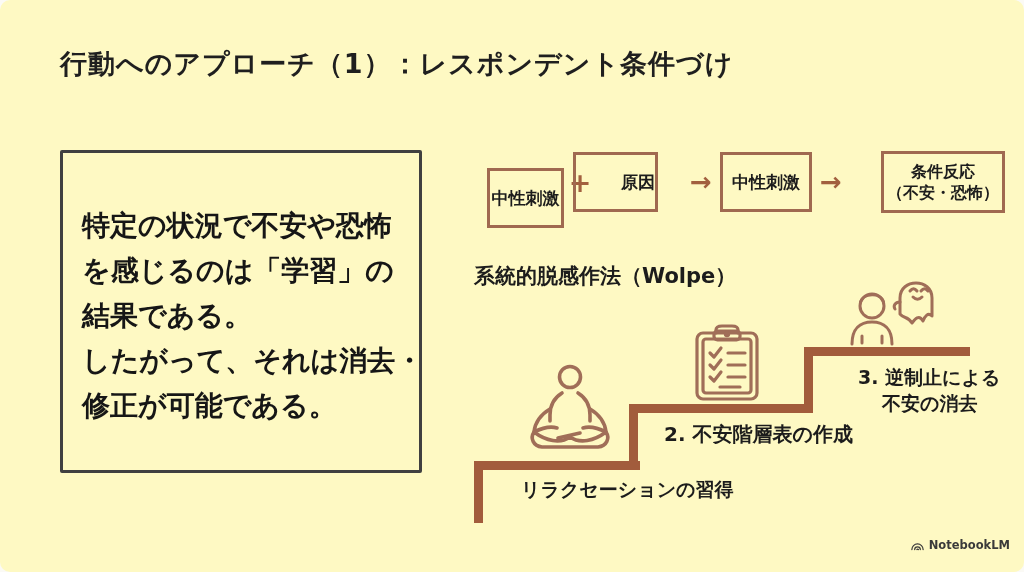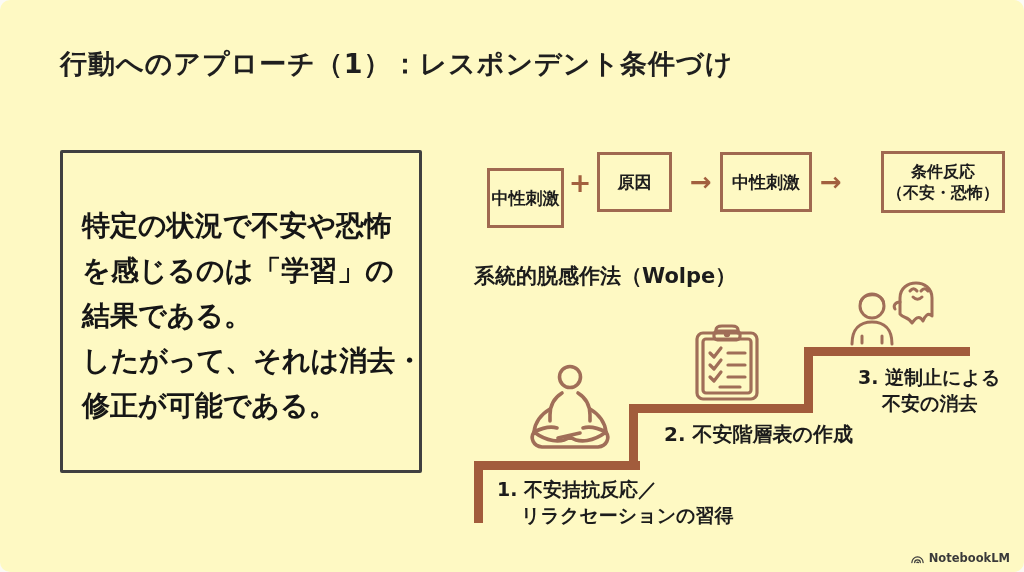--- a/index.html
+++ b/index.html
@@ -50,21 +50,21 @@
   .stair { position: absolute; background: #a25c3c; }
   .step-label {
     position: absolute; font-weight: 800; color: #1c1c1c;
     font-size: 19px; line-height: 26px; white-space: nowrap;
   }
   .icon-svg { position: absolute; }
   .icon-svg path, .icon-svg circle, .icon-svg rect, .icon-svg line {
     fill: none; stroke: #a06e58; stroke-linecap: round; stroke-linejoin: round;
   }
   .footer {
-    position: absolute; right: 14px; bottom: 7px;
+    position: absolute; right: 14px; bottom: 20px;
     display: flex; align-items: center; gap: 4px;
     color: #3a3a3a; font-size: 11.5px; font-weight: 700;
   }
   .footer svg path { fill: none; stroke: #3a3a3a; stroke-width: 2; stroke-linecap: round; }
 </style>
 </head>
 <body>
 
 <div class="slide">
 
@@ -79,21 +79,21 @@
       <div>修正が可能である。</div>
     </div>
   </div>
 
   <div class="flow-box" style="left:487px; width:77px;margin-top:16px;">
     <span>中性刺激</span>
   </div>
   <div class="flow-op" style="left:563px; width:34px; font-size:27px;">
     <span>+</span>
   </div>
-  <div class="flow-box" style="left:597px; width:75px;">
+  <div class="flow-box" style="left:573px; width:85px;justify-content:flex-end;">
     <span>原因</span>
   </div>
   <div class="flow-op" style="left:682px; width:38px; font-size:26px;">
     <span>→</span>
   </div>
   <div class="flow-box" style="left:720px; width:92px;">
     <span>中性刺激</span>
   </div>
   <div class="flow-op" style="left:812px; width:38px; font-size:26px;">
     <span>→</span>
@@ -152,21 +152,20 @@
       <line x1="36" y1="68" x2="36" y2="75"></line>
       <path d="M54 30 C54 10 86 10 86 30 L86 48 C82 44 79 48 77 53 C73 46 69 51 66 55 C62 48 58 51 54 46 Z"></path>
       <path d="M64 23 q3.5 -4.5 7 0"></path>
       <path d="M75 23 q3.5 -4.5 7 0"></path>
       <path d="M67 29 q4.5 4.5 9 0"></path>
       <path d="M54 34 C49 34 47 38 49 41"></path>
     </g>
   </svg>
 
   <div class="step-label" style="left:497px; top:476px;">
-    <div>1. 不安拮抗反応／</div>
     <div style="padding-left:24px;">リラクセーションの習得</div>
   </div>
   <div class="step-label" style="left:664px; top:421px; font-size:20px;">
     <div>2. 不安階層表の作成</div>
   </div>
   <div class="step-label" style="left:858px; top:364px;">
     <div>3. 逆制止による</div>
     <div style="padding-left:24px;">不安の消去</div>
   </div>
 

